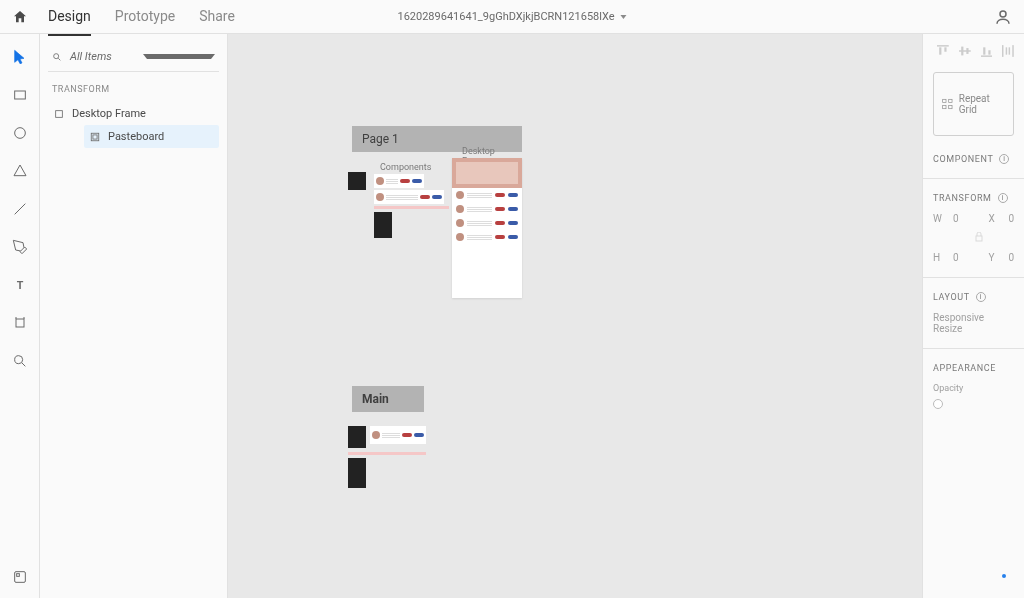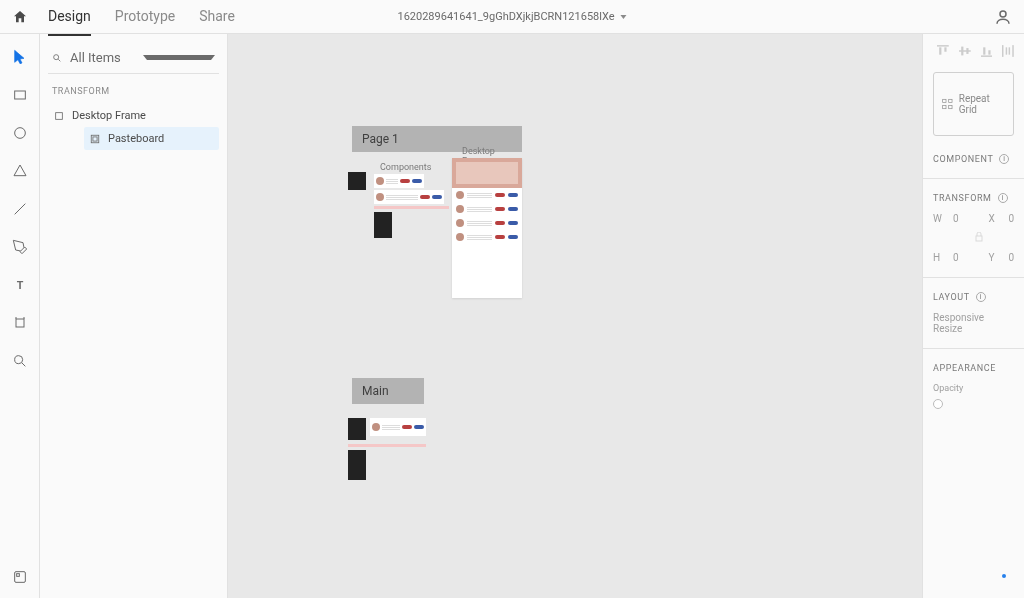--- a/index.html
+++ b/index.html
@@ -19,21 +19,21 @@
     
     .toolstrip { width: 40px; background: #fafafa; border-right: 1px solid #e1e1e1; display: flex; flex-direction: column; align-items: center; padding-top: 14px; gap: 20px; position: relative; }
     .tool { width: 18px; height: 18px; cursor: pointer; display: flex; align-items: center; justify-content: center; }
     .tool svg { width: 16px; height: 16px; }
     .tool.active svg { stroke: #1473e6; fill: #1473e6; }
     .toolstrip-bottom { position: absolute; bottom: 12px; }
     
     .layers { width: 188px; background: #fafafa; border-right: 1px solid #e1e1e1; padding: 12px 8px; }
     .layers-search { display: flex; align-items: center; gap: 8px; padding: 4px 4px 8px; border-bottom: 1px solid #e1e1e1; margin-bottom: 12px; }
     .layers-search svg { width: 10px; height: 10px; }
-    .layers-search span { font-size: 13px; color: #6a6a6a; flex: 1; }
+    .layers-search span { font-size: 11px; color: #6a6a6a; flex: 1; font-style: italic; }
     .layers-chev { width: 0; height: 0; border-left: 4px solid transparent; border-right: 4px solid transparent; border-top: 5px solid #6a6a6a; }
     .layers-section { font-size: 9px; color: #8a8a8a; letter-spacing: 0.5px; padding: 0 4px 8px; }
     .layer-item { display: flex; align-items: center; gap: 8px; padding: 5px 6px; font-size: 11px; color: #4a4a4a; cursor: pointer; border-radius: 2px; }
     .layer-item.selected { background: #e6f2fc; margin-left: 36px; }
     .layer-icon { width: 10px; height: 10px; }
     
     .canvas { flex: 1; background: #e8e8e8; position: relative; overflow: hidden; }
     .page-group { position: absolute; }
     .page-label { background: #b3b3b3; color: #3f3f3f; font-size: 12px; padding: 6px 10px; }
     .artboard-label { font-size: 9px; color: #7a7a7a; position: absolute; }
@@ -220,21 +220,21 @@
       <div class="comp-card" style="left:22px; top:64px; width:70px;">
           <div class="av"></div>
           <div class="lines"></div>
           <div class="pill r"></div>
           <div class="pill b"></div>
         </div>
       <div class="pink-strip" style="left:22px; top:80px; width:75px;"></div>
       <div class="comp-nav tall" style="left:22px; top:86px;"></div>
     </div>
 
-    <div class="page-group" style="left:124px; top:344px;">
+    <div class="page-group" style="left:124px; top:352px;font-weight:bold;">
       <div class="page-label" style="width:72px;">Main</div>
       <div class="comp-nav" style="left:-4px; top:40px; height:22px;"></div>
       <div class="comp-card" style="left:18px; top:40px; width:56px; height:18px;">
           <div class="av"></div>
           <div class="lines"></div>
           <div class="pill r"></div>
           <div class="pill b"></div>
         </div>
       <div class="pink-strip" style="left:-4px; top:66px; width:78px;"></div>
       <div class="comp-nav" style="left:-4px; top:72px; height:30px;"></div>

